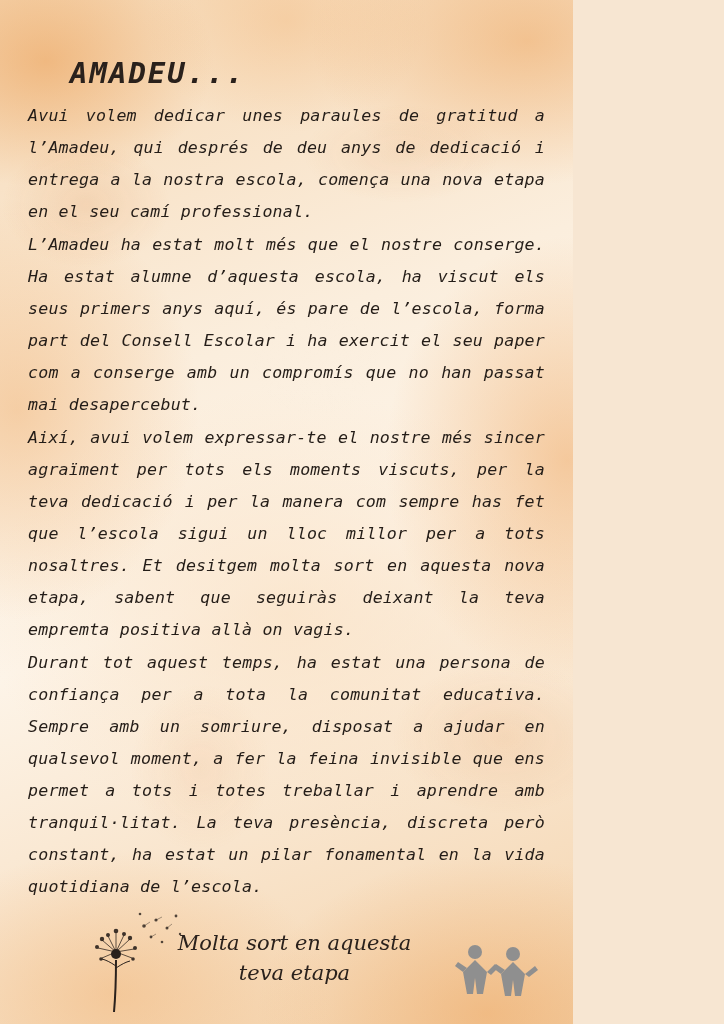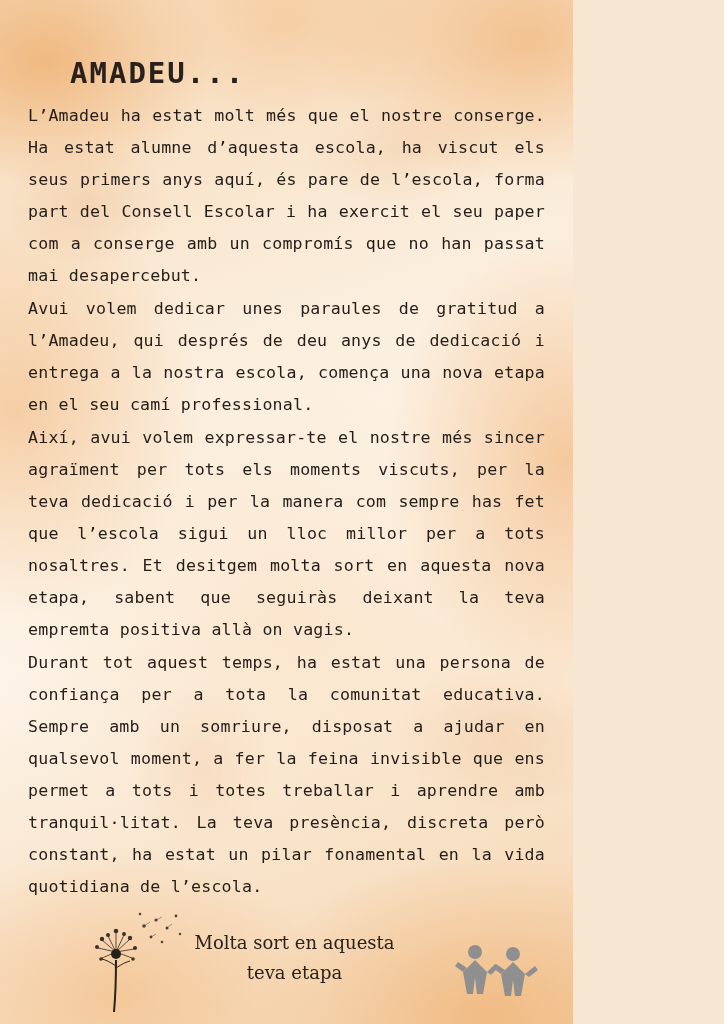--- a/index.html
+++ b/index.html
@@ -23,20 +23,21 @@
     background-image:
       radial-gradient(ellipse 240px 180px at 8% 6%,  rgba(234,155,79,0.55), rgba(234,155,79,0) 70%),
       radial-gradient(ellipse 300px 200px at 92% 4%, rgba(236,160,86,0.50), rgba(236,160,86,0) 72%),
       radial-gradient(ellipse 200px 160px at 50% 2%, rgba(243,186,128,0.45), rgba(243,186,128,0) 70%),
       radial-gradient(ellipse 260px 300px at 3% 40%, rgba(238,168,98,0.45), rgba(238,168,98,0) 70%),
       radial-gradient(ellipse 260px 320px at 99% 45%, rgba(236,158,82,0.50), rgba(236,158,82,0) 70%),
       radial-gradient(ellipse 300px 200px at 20% 97%, rgba(240,178,115,0.50), rgba(240,178,115,0) 72%),
       radial-gradient(ellipse 320px 220px at 85% 99%, rgba(235,155,78,0.45), rgba(235,155,78,0) 72%),
       radial-gradient(ellipse 400px 300px at 50% 60%, rgba(250,225,196,0.70), rgba(250,225,196,0) 75%),
       linear-gradient(160deg, #f6d9b6 0%, #fbeedd 35%, #fdf4e8 55%, #f4d3ac 100%);
+    font-style: italic;
   }
   .paper-grain {
     position: absolute;
     inset: 0;
     pointer-events: none;
     background-image:
       radial-gradient(ellipse 120px 90px at 15% 20%, rgba(222,132,48,0.16), rgba(222,132,48,0) 70%),
       radial-gradient(ellipse 140px 70px at 70% 15%, rgba(222,132,48,0.12), rgba(222,132,48,0) 70%),
       radial-gradient(ellipse 100px 120px at 35% 75%, rgba(222,132,48,0.10), rgba(222,132,48,0) 70%),
       radial-gradient(ellipse 160px 110px at 88% 72%, rgba(222,132,48,0.14), rgba(222,132,48,0) 70%),
@@ -66,21 +67,21 @@
     margin: 0 0 1px 0;
     letter-spacing: .2px;
   }
   .closing {
     position: absolute;
     left: 16px;
     right: 0;
     bottom: 36px;
     text-align: center;
     font-family: "DejaVu Serif", serif;
-    font-size: 18px;
+    font-size: 21px;
     line-height: 30px;
     color: #2a211c;
   }
   .closing .line2 { display: block; }
 
   
   .dandelion {
     position: absolute;
     left: 72px;
     bottom: 10px;
@@ -100,22 +101,22 @@
 </style>
 </head>
 <body>
 
 <div class="page">
   <div class="paper-grain"></div>
 
   <div class="content">
     <h1 class="doc-title">AMADEU...</h1>
 
+    <p class="para">Avui volem dedicar unes paraules de gratitud a l’Amadeu, qui després de deu anys de dedicació i entrega a la nostra escola, comença una nova etapa en el seu camí professional.</p>
     <p class="para">L’Amadeu ha estat molt més que el nostre conserge. Ha estat alumne d’aquesta escola, ha viscut els seus primers anys aquí, és pare de l’escola, forma part del Consell Escolar i ha exercit el seu paper com a conserge amb un compromís que no han passat mai desapercebut.</p>
-    <p class="para">Avui volem dedicar unes paraules de gratitud a l’Amadeu, qui després de deu anys de dedicació i entrega a la nostra escola, comença una nova etapa en el seu camí professional.</p>
     <p class="para">Així, avui volem expressar-te el nostre més sincer agraïment per tots els moments viscuts, per la teva dedicació i per la manera com sempre has fet que l’escola sigui un lloc millor per a tots nosaltres. Et desitgem molta sort en aquesta nova etapa, sabent que seguiràs deixant la teva empremta positiva allà on vagis.</p>
     <p class="para">Durant tot aquest temps, ha estat una persona de confiança per a tota la comunitat educativa. Sempre amb un somriure, disposat a ajudar en qualsevol moment, a fer la feina invisible que ens permet a tots i totes treballar i aprendre amb tranquil·litat. La teva presència, discreta però constant, ha estat un pilar fonamental en la vida quotidiana de l’escola.</p>
   </div>
 
   <div class="closing">
     <span>Molta sort en aquesta</span>
     <span class="line2">teva etapa</span>
   </div>
 
   <svg class="dandelion" viewBox="0 0 120 110" aria-hidden="true">

